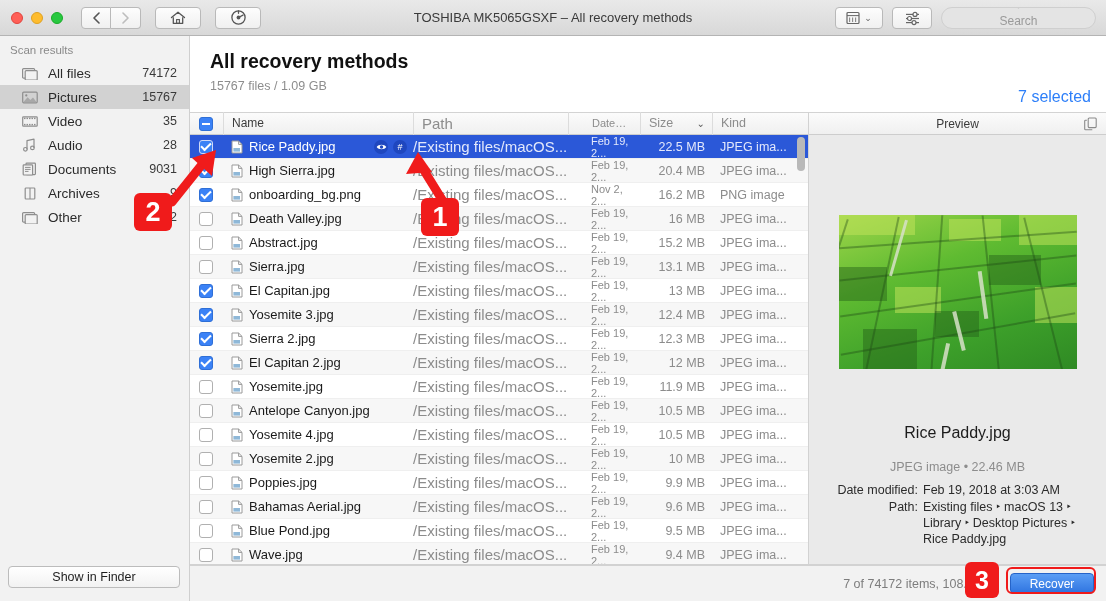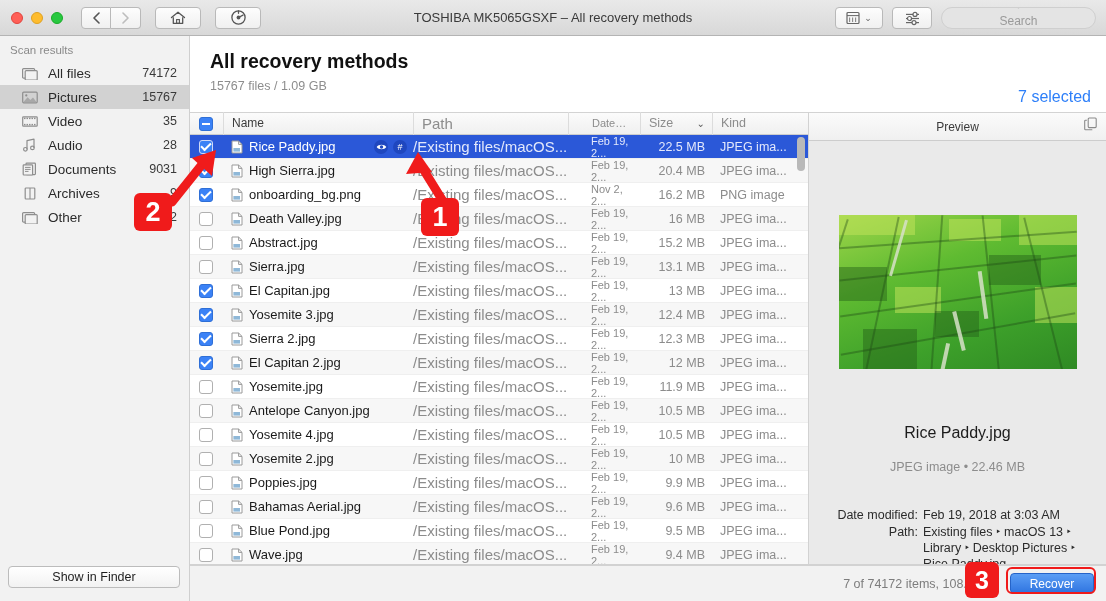--- a/index.html
+++ b/index.html
@@ -161,21 +161,21 @@
     position: absolute; right: 3px; top: 2px;
     width: 8px; height: 34px; border-radius: 4px; background: #b9b9b9;
   }
 
   
   .preview {
     position: absolute; left: 618px; top: 76px; width: 298px; height: 489px;
     background: #eaeaea; border-left: 1px solid #d2d2d2;
   }
   .pv-head {
-    height: 29px; background: linear-gradient(to bottom,#fbfbfb,#f0f0f0);
+    height: 23px; background: linear-gradient(to bottom,#fbfbfb,#f0f0f0);
     border-top: 1px solid #d3d3d3; border-bottom: 1px solid #cdcdcd;
     display: flex; align-items: center; justify-content: center;
     font-size: 12px; color: #3b3b3b; position: relative;
   }
   .pv-copy { position: absolute; right: 9px; top: 4px; }
   .pv-img {
     position: absolute; left: 30px; top: 103px; width: 238px; height: 154px;
     background: linear-gradient(160deg,#9ed54a 0%,#5fbb31 35%,#3da02a 70%,#2f8a24 100%);
     overflow: hidden;
   }
@@ -186,21 +186,21 @@
     position: absolute; background: rgba(215,225,200,.85);
   }
   .pv-name {
     position: absolute; left: 0; right: 0; top: 312px; text-align: center;
     font-size: 16px; color: #1c1c1c;
   }
   .pv-meta {
     position: absolute; left: 0; right: 0; top: 348px; text-align: center;
     font-size: 12.5px; color: #8d8d8d;
   }
-  .pv-rows { position: absolute; left: 10px; top: 370px; width: 278px; font-size: 12.5px; color: #2b2b2b; margin-top: 25px; }
+  .pv-rows { position: absolute; left: 10px; top: 370px; width: 278px; font-size: 12.5px; color: #2b2b2b; }
   .pv-row { display: flex; margin-bottom: 1px; line-height: 16px; }
   .pv-k { width: 104px; text-align: right; padding-right: 5px; flex: none; }
   .pv-v { flex: 1; }
 
   
   .statusbar {
     position: absolute; left: 190px; bottom: 0; width: 916px; height: 36px;
     background: #f2f2f2; border-top: 1px solid #d2d2d2;
     display: flex; align-items: center; justify-content: flex-end;
     padding-right: 12px; gap: 14px;

